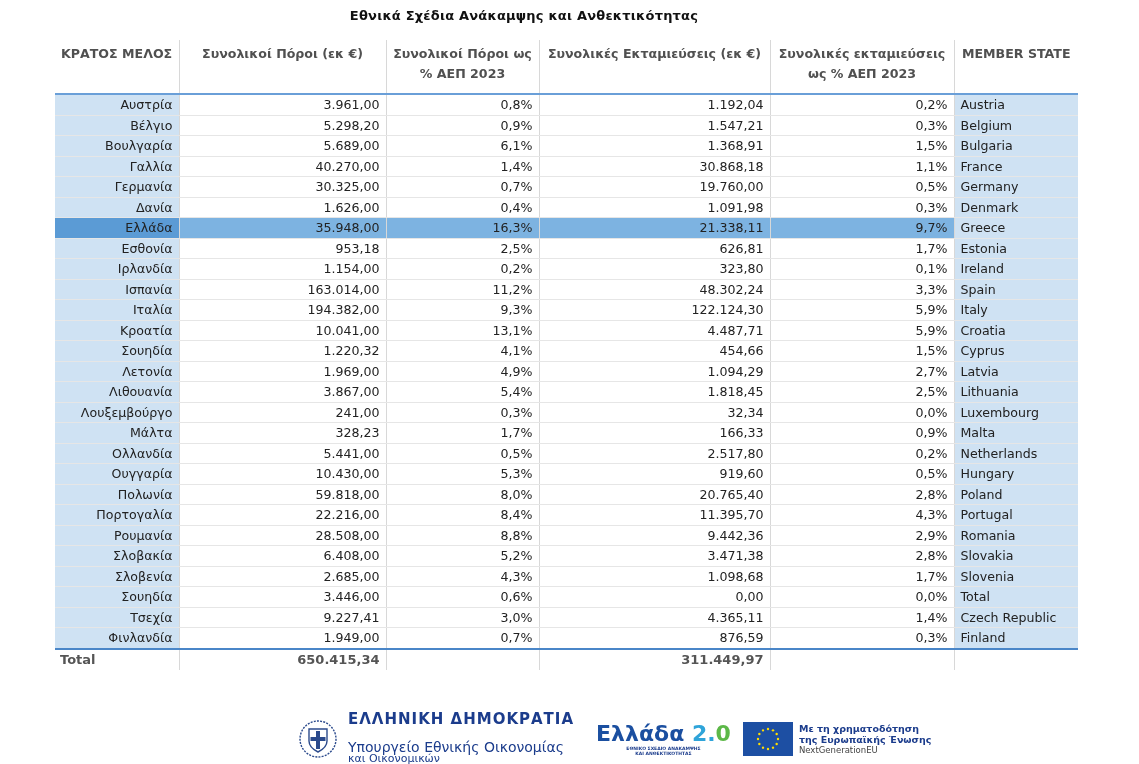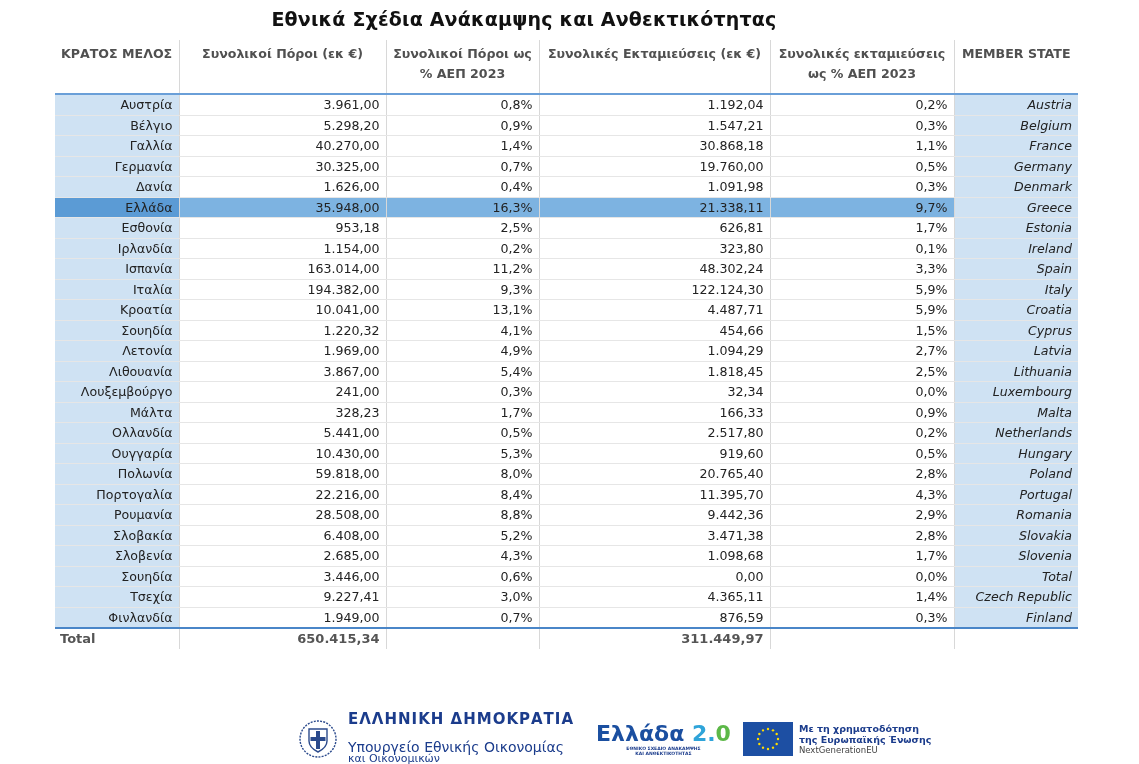--- a/index.html
+++ b/index.html
@@ -1,30 +1,30 @@
 <!DOCTYPE html>
 <html><head>
 <meta charset="utf-8">
 <style>
   html, body { margin: 0; padding: 0; background: #ffffff; }
   body { width: 1139px; height: 764px; position: relative; overflow: hidden; font-family: "DejaVu Sans", "Liberation Sans", sans-serif; color: #1f1f1f; }
-  .title { position: absolute; top: 8px; left: 0; width: 1048px; text-align: center; font-size: 19px; font-weight: bold; color: #111; letter-spacing: 0.2px; }
+  .title { position: absolute; top: 8px; left: 0; width: 1048px; text-align: center; font-size: 13px; font-weight: bold; color: #111; letter-spacing: 0.2px; }
   table.rrf { position: absolute; top: 40px; left: 55px; border-collapse: collapse; table-layout: fixed; font-size: 12.6px; }
   table.rrf col.c0 { width: 124px; }
   table.rrf col.c1 { width: 207px; }
   table.rrf col.c2 { width: 153px; }
   table.rrf col.c3 { width: 231px; }
   table.rrf col.c4 { width: 184px; }
   table.rrf col.c5 { width: 124px; }
   thead th { height: 49px; vertical-align: top; padding: 4px 6px 0 6px; font-weight: bold; color: #505050; font-size: 12.6px; line-height: 20px; border-left: 1px solid #d8d8d8; border-bottom: 2px solid #6a9fd8; }
   thead th:first-child { border-left: none; text-align: left; padding-left: 6px; }
   thead th.center { text-align: center; }
   tbody td { height: 19.5px; padding: 0 6px; line-height: 19px; border-left: 1px solid #d8d8d8; border-bottom: 1px solid #e6e6e6; text-align: right; white-space: nowrap; color: #222; }
   tbody td.name-el { text-align: right; background: #cfe2f3; border-left: none; padding-left: 5px; }
-  tbody td.name-en { text-align: right; background: #cfe2f3; font-style: italic; }
+  tbody td.name-en { text-align: left; background: #cfe2f3; }
   tbody tr.hl td { background: #7db3e1; }
   tbody tr.hl td.name-el { background: #5b9bd5; }
   tbody tr.hl td.name-en { background: #cfe2f3; }
   tbody tr:last-child td { border-bottom: 2px solid #4a86c8; }
   tfoot td { height: 20px; padding: 0 6px; line-height: 20px; font-weight: bold; color: #555; text-align: right; border-left: 1px solid #d8d8d8; font-size: 13px; }
   tfoot td:first-child { border-left: none; text-align: left; padding-left: 5px; }
   .footer { position: absolute; top: 718px; left: 298px; height: 42px; display: flex; align-items: center; }
   .emblem { width: 40px; height: 40px; display: block; }
   .gov { margin-left: 10px; line-height: 12px; }
   .gov .g1 { font-size: 15px; font-weight: bold; color: #1b3c8c; letter-spacing: 1px; }
@@ -74,20 +74,28 @@
         <td>0,2%</td>
         <td class="name-en">Austria</td>
       </tr>
       <tr>
         <td class="name-el">Βέλγιο</td>
         <td>5.298,20</td>
         <td>0,9%</td>
         <td>1.547,21</td>
         <td>0,3%</td>
         <td class="name-en">Belgium</td>
+      </tr>
+      <tr>
+        <td class="name-el">Βουλγαρία</td>
+        <td>5.689,00</td>
+        <td>6,1%</td>
+        <td>1.368,91</td>
+        <td>1,5%</td>
+        <td class="name-en">Bulgaria</td>
       </tr>
       <tr>
         <td class="name-el">Γαλλία</td>
         <td>40.270,00</td>
         <td>1,4%</td>
         <td>30.868,18</td>
         <td>1,1%</td>
         <td class="name-en">France</td>
       </tr>
       <tr>

